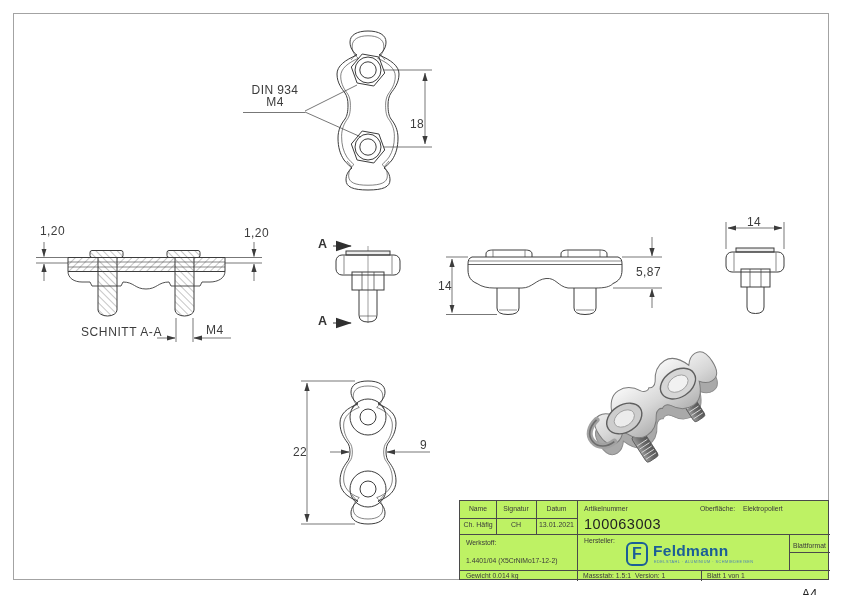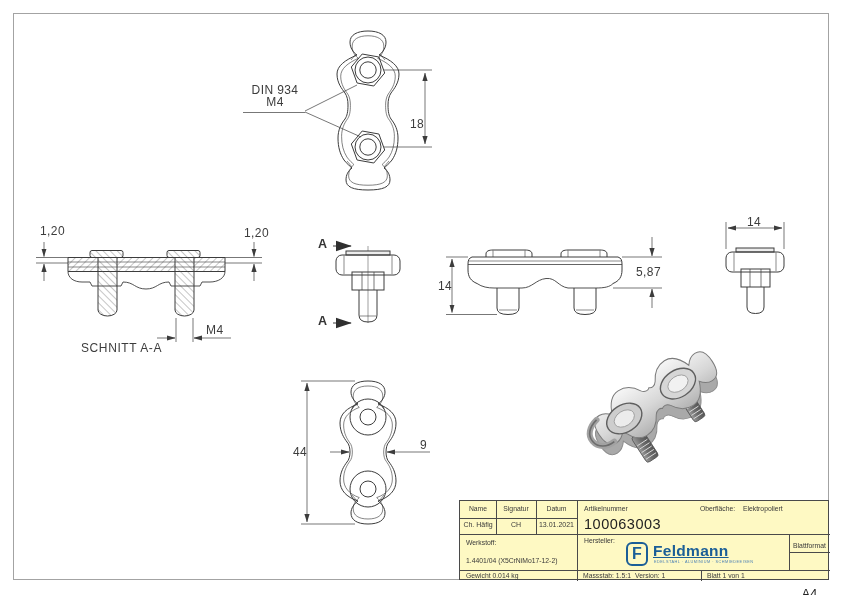--- a/index.html
+++ b/index.html
@@ -6,31 +6,31 @@
   #page{position:relative;width:842px;height:595px;background:#ffffff;
         font-family:"Liberation Sans",sans-serif;overflow:hidden;}
   .sheet-border{position:absolute;left:13px;top:13px;width:816px;height:567px;
         border:1.5px solid #a3a3a3;box-sizing:border-box;}
   #lineart{position:absolute;left:0;top:0;}
   .dim{position:absolute;color:#3c3c3c;font-size:12px;letter-spacing:.4px;white-space:nowrap;}
   .dim.center{text-align:center;}
   .seclet{font-size:12.5px;font-weight:bold;color:#333;}
   
   #titleblock{position:absolute;left:459px;top:500px;width:370px;height:80px;
-        border:1px solid #4a4a4a;box-sizing:border-box;background:#fef9c3;}
+        border:1px solid #4a4a4a;box-sizing:border-box;background:#bef264;}
   .tl{position:absolute;background:#4a4a4a;}
   .tb{position:absolute;color:#3a3a3a;white-space:nowrap;}
   .tb-label{font-size:6.8px;}
   .tb-val{font-size:7px;}
   .tb-big{font-size:14.5px;letter-spacing:.5px;color:#222;}
   .tb-a4{font-size:12.5px;color:#222;margin-top:32px;}
   .logo-box{position:absolute;display:flex;align-items:center;justify-content:center;
         border-radius:6px;box-sizing:border-box;}
   .logo-f{font-weight:bold;font-size:16px;line-height:1;}
-  .logo-text{position:absolute;font-size:15.5px;letter-spacing:.3px;font-weight:600;text-decoration:underline;}
+  .logo-text{position:absolute;font-size:15.5px;letter-spacing:.3px;font-weight:600;}
   .logo-tagline{position:absolute;font-size:3.8px;letter-spacing:.5px;}
 </style>
 </head>
 <body>
 
 <div id="page">
 
   <div class="sheet-border"></div>
 
   <svg id="lineart" width="842" height="595" viewBox="0 0 842 595">
@@ -247,31 +247,31 @@
       <path d="M596,388 C586,390 580,396 581,404 C582,412 590,417 599,416" fill="none" stroke="#6d6d6d" stroke-width="1.6"></path>
     </g>
   </svg>
 
   <span class="dim center" style="left:244px;top:83px;width:62px;">DIN 934</span>
   <span class="dim center" style="left:244px;top:95px;width:62px;">M4</span>
   <span class="dim" style="left:410px;top:100px;margin-top:17px;">18</span>
 
   <span class="dim" style="left:40px;top:224px;">1,20</span>
   <span class="dim" style="left:244px;top:226px;">1,20</span>
-  <span class="dim" style="left:81px;top:325px;letter-spacing:.6px;margin-top:16px;">SCHNITT A-A</span>
+  <span class="dim" style="left:81px;top:325px;letter-spacing:.6px;">SCHNITT A-A</span>
   <span class="dim" style="left:206px;top:323px;">M4</span>
 
   <span class="dim seclet" style="left:318px;top:237px;">A</span>
   <span class="dim seclet" style="left:318px;top:314px;">A</span>
 
   <span class="dim" style="left:438px;top:279px;">14</span>
   <span class="dim" style="left:636px;top:265px;">5,87</span>
   <span class="dim" style="left:747px;top:215px;">14</span>
 
-  <span class="dim" style="left:293px;top:445px;">44</span>
+  <span class="dim" style="left:293px;top:445px;">22</span>
   <span class="dim" style="left:420px;top:438px;">9</span>
 
   <div id="titleblock">
 
     <div class="tl" style="left:36px;top:0;width:1px;height:33px;"></div>
     <div class="tl" style="left:76px;top:0;width:1px;height:33px;"></div>
     <div class="tl" style="left:117px;top:0;width:1px;height:80px;"></div>
     <div class="tl" style="left:0;top:17px;width:117px;height:1px;"></div>
     <div class="tl" style="left:0;top:33px;width:370px;height:1px;"></div>
     <div class="tl" style="left:329px;top:33px;width:1px;height:36px;"></div>

